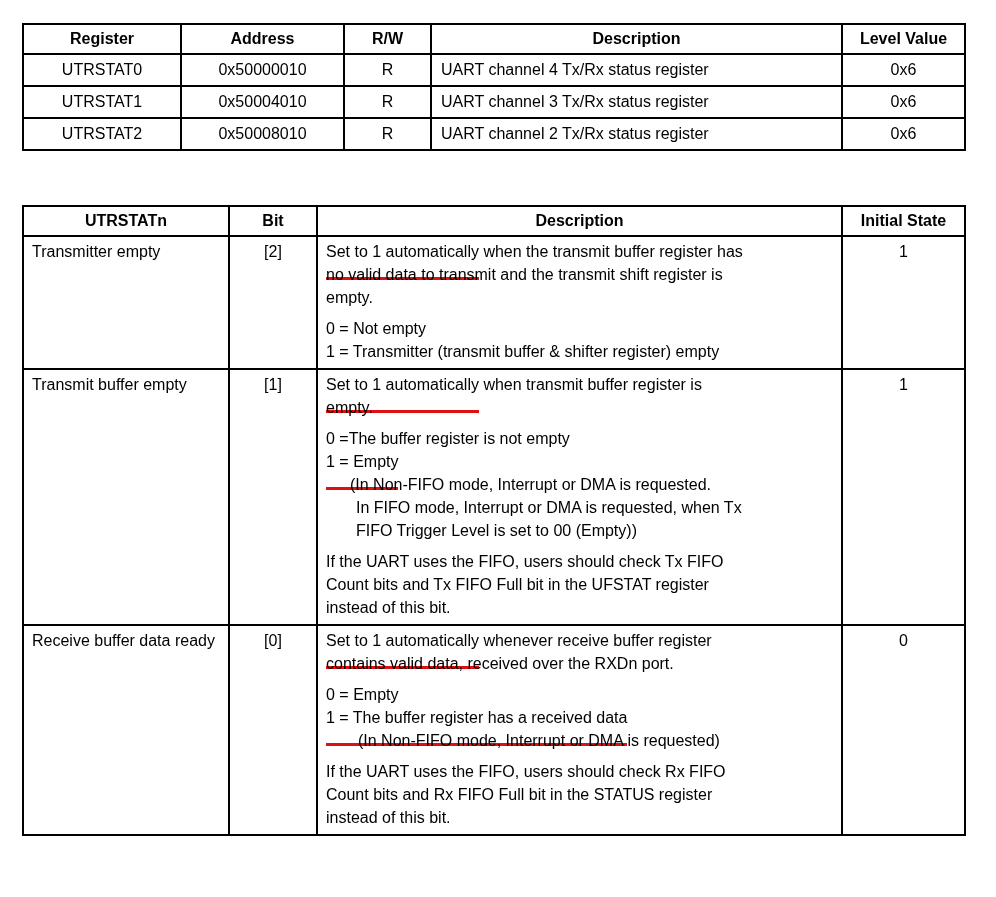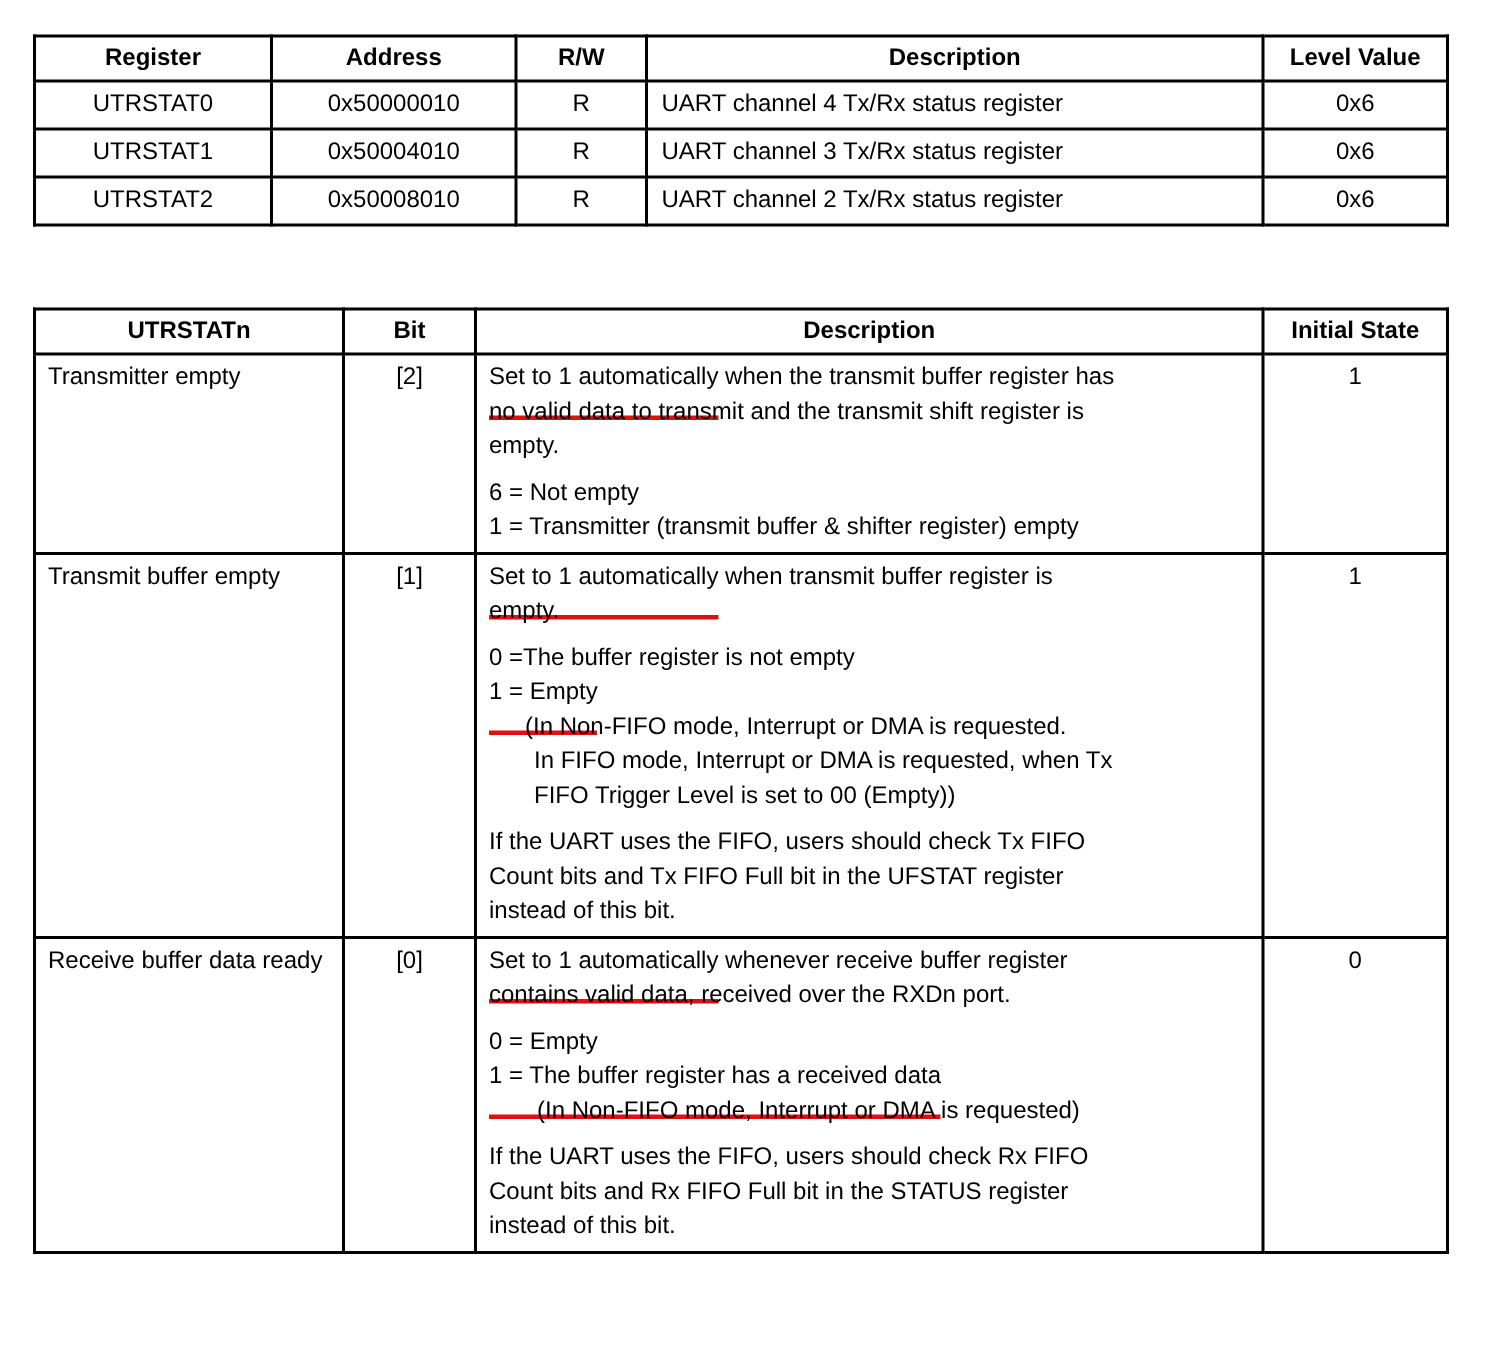--- a/index.html
+++ b/index.html
@@ -96,21 +96,21 @@
         <tr>
           <td>Transmitter empty</td>
           <td class="center">[2]</td>
           <td>
             <div class="dpara">
               <div class="dline"><span class="redu">Set to 1 automatically</span><span> when the transmit buffer register has</span></div>
               <div class="dline"><span>no valid data to transmit and the transmit shift register is</span></div>
               <div class="dline"><span>empty.</span></div>
             </div>
             <div class="dpara">
-              <div class="dline"><span>6 = Not empty</span></div>
+              <div class="dline"><span>0 = Not empty</span></div>
               <div class="dline"><span class="redu">1 = Transmitter (transmit buffer &amp; shifter register) empty</span></div>
             </div>
           </td>
           <td class="center">1</td>
         </tr>
         <tr>
           <td>Transmit buffer empty</td>
           <td class="center">[1]</td>
           <td>
             <div class="dpara">

